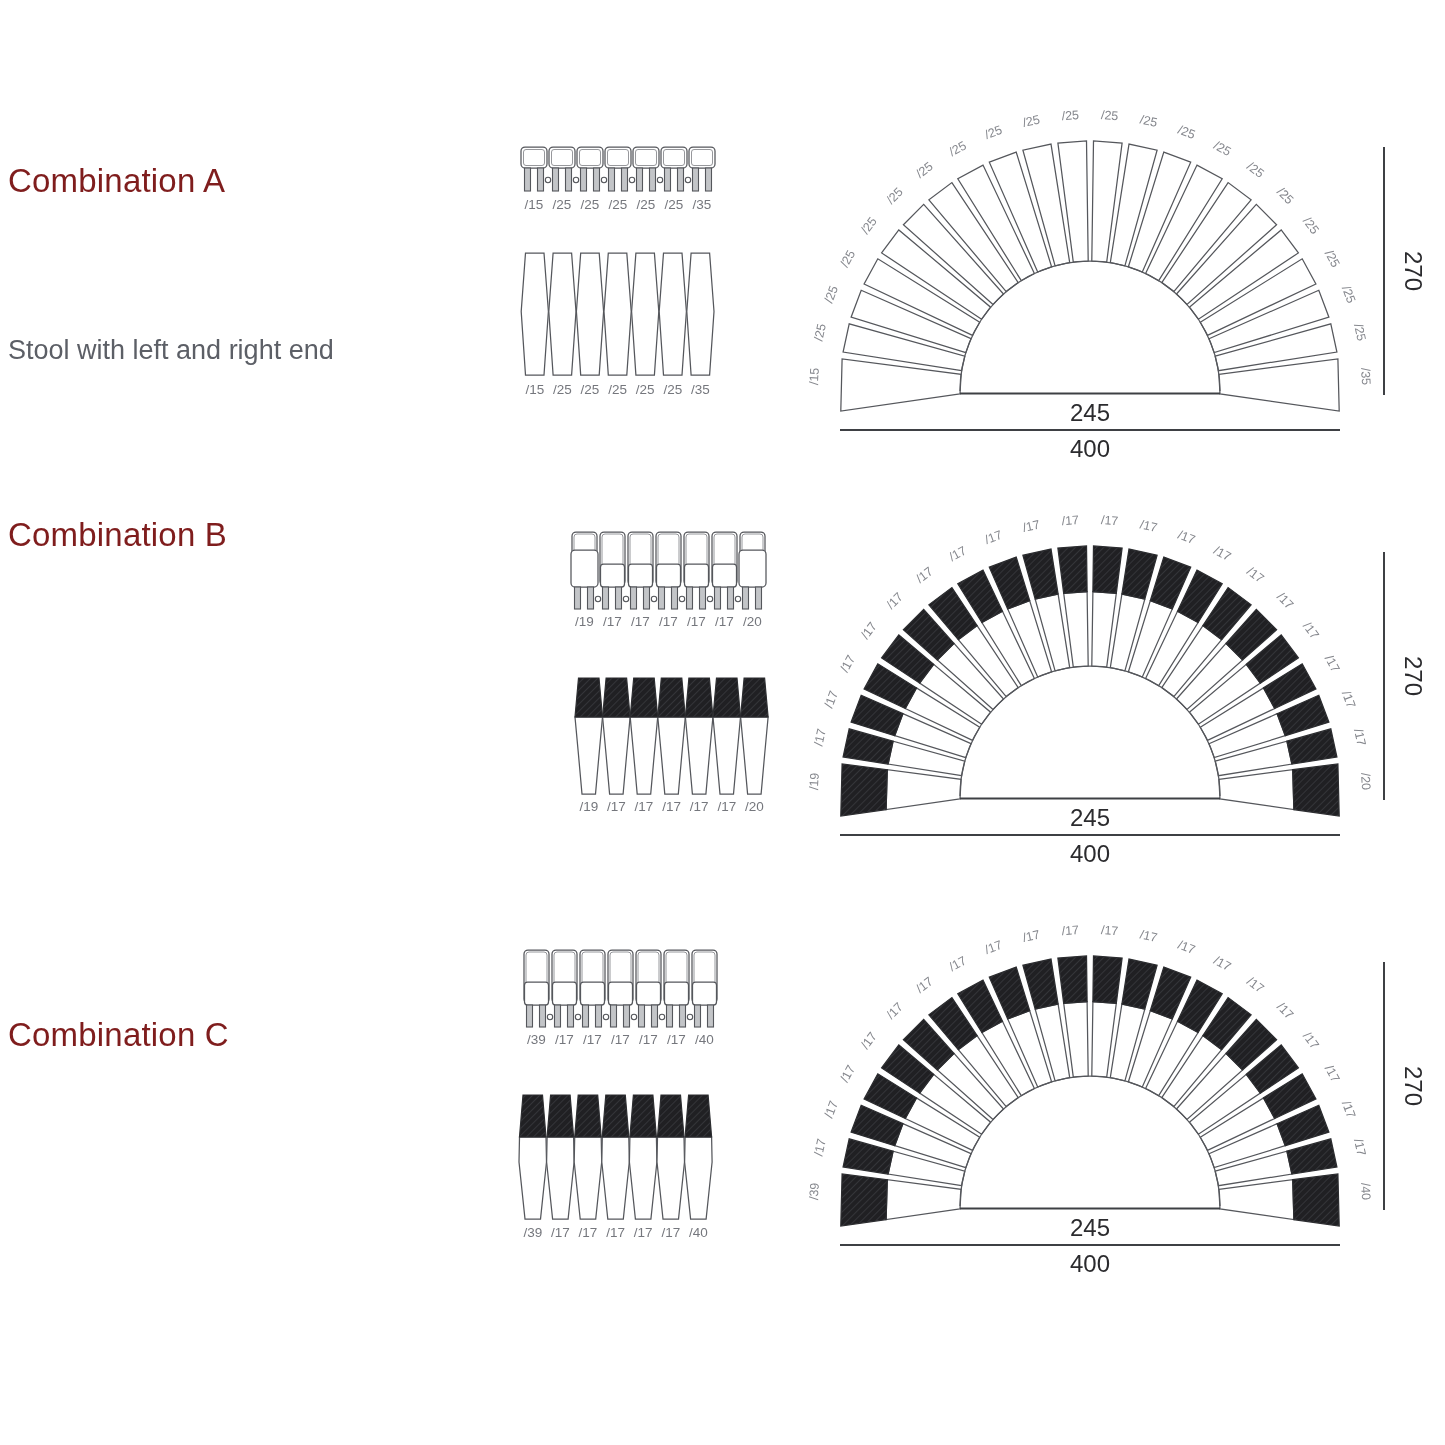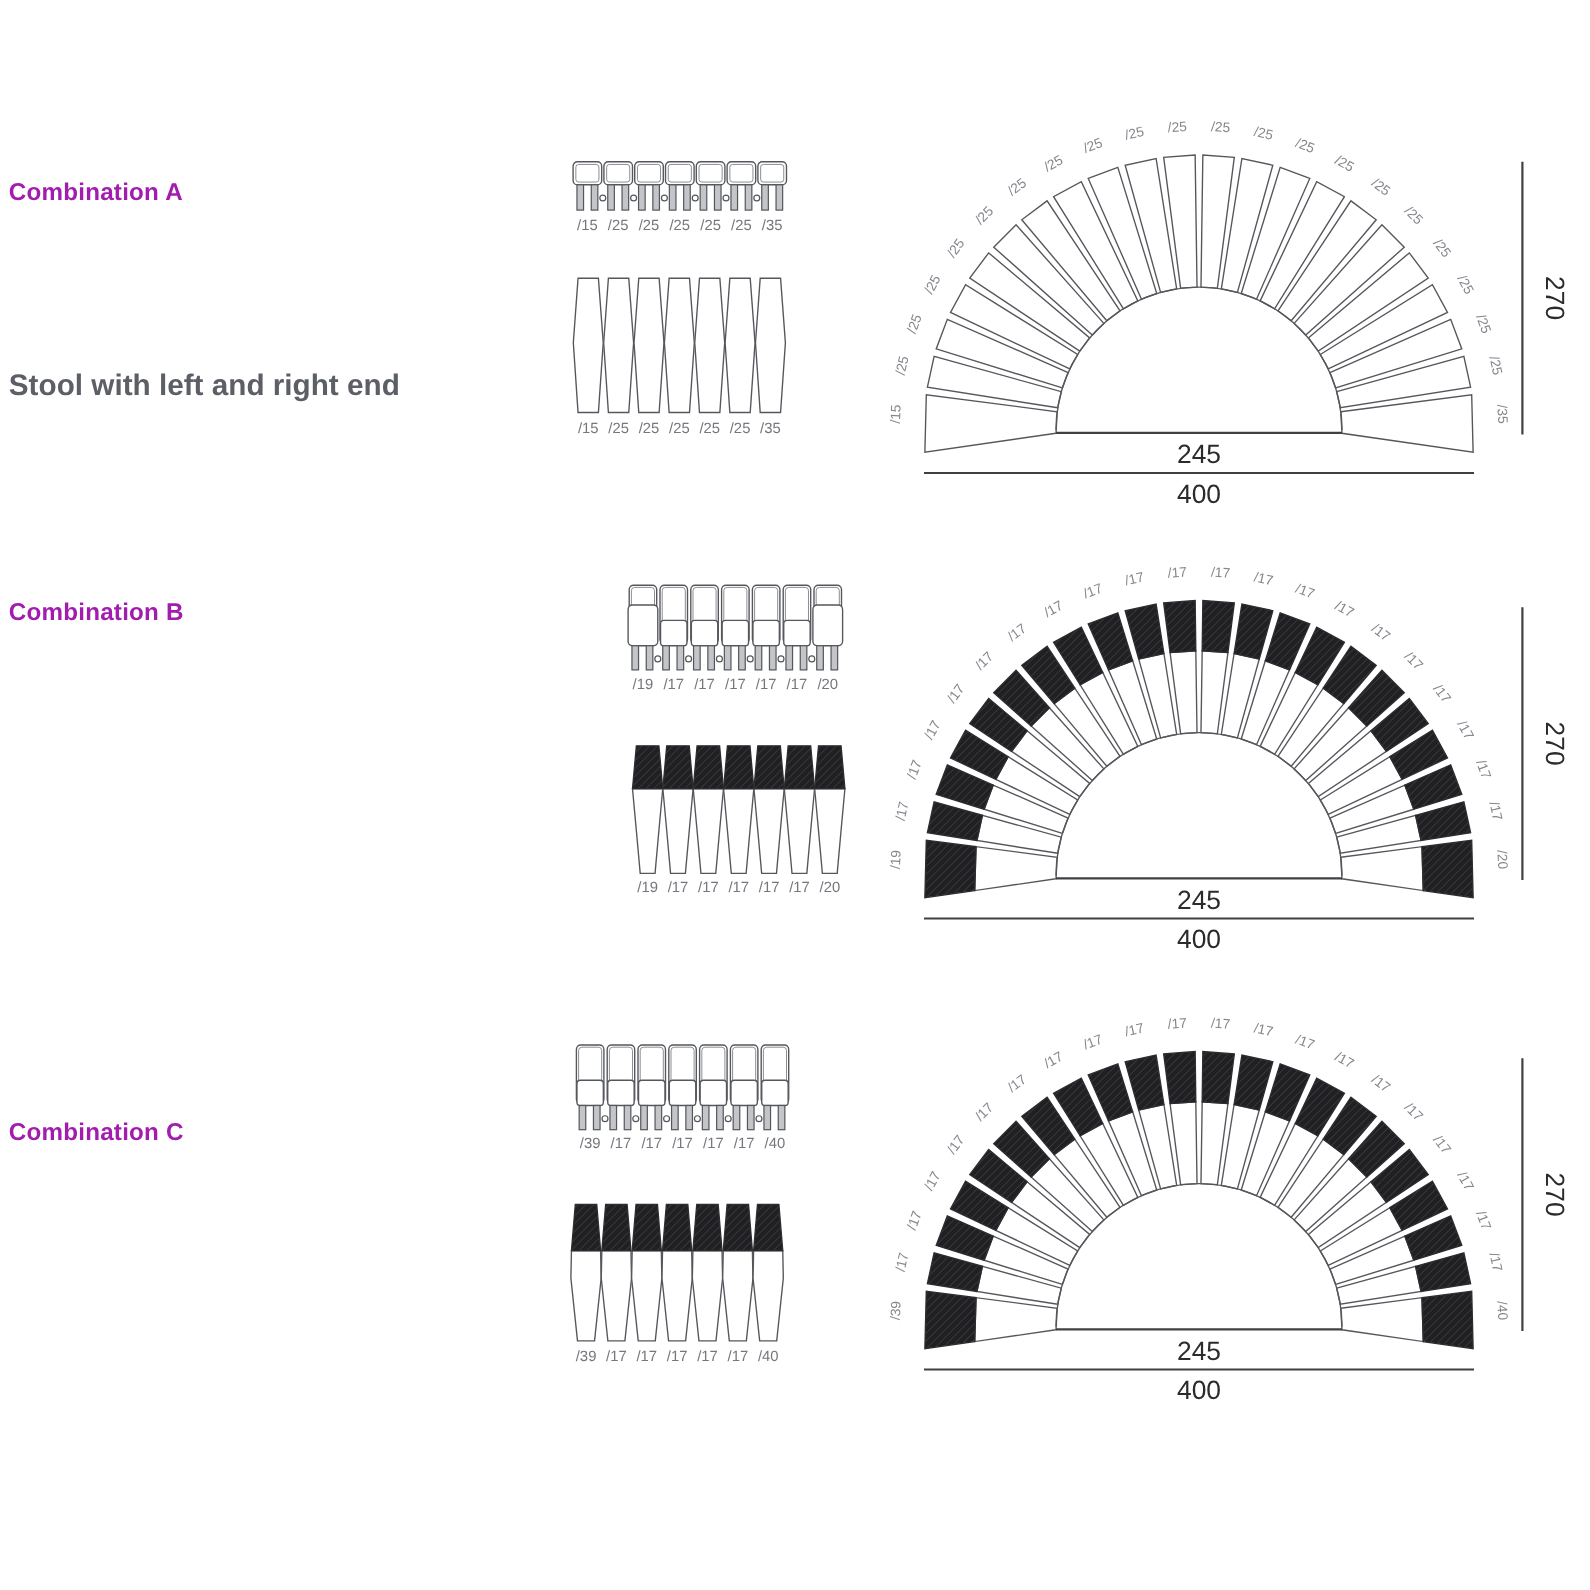--- a/index.html
+++ b/index.html
@@ -1,20 +1,20 @@
 <!DOCTYPE html>
 <html><head>
 <meta charset="utf-8">
 <style>
   html,body{margin:0;padding:0;background:#ffffff;}
   #page{position:relative;width:1445px;height:1445px;background:#ffffff;overflow:hidden;
         font-family:"Liberation Sans", sans-serif;}
   .abs{position:absolute;}
-  .combo-title{font-size:22px;font-weight:bold;color:#a21caf;letter-spacing:.2px;white-space:pre;}
-  .combo-desc{font-size:27px;font-weight:700;color:#5c5f66;line-height:37px;white-space:pre-line;}
+  .combo-title{font-size:33px;font-weight:normal;color:#7f1d1d;letter-spacing:.2px;white-space:pre;}
+  .combo-desc{font-size:27px;font-weight:400;color:#5c5f66;line-height:37px;white-space:pre-line;}
   svg{display:block;overflow:visible;}
   svg text{font-family:"Liberation Sans", sans-serif;}
   .seg-label{font-size:12.5px;fill:#85878d;}
   .dim-label{font-size:24px;fill:#2b2b2e;}
   .strip-label{font-size:13.5px;fill:#75777d;}
   .thin{stroke:#55575c;stroke-width:1.25;fill:#ffffff;}
   .thinner{stroke:#7c7e83;stroke-width:.8;fill:none;}
   .dimline{stroke:#3e4044;stroke-width:2;}
   .legfill{fill:#c3c5c8;stroke:#55575c;stroke-width:1.1;}
 </style>
@@ -140,21 +140,21 @@
       <text x="561.6170001795738" y="270.57068215578414" text-anchor="middle" class="seg-label" transform="rotate(87.0 561.6 270.6)">/35</text>
       <path d="M 160 285 A 130 130 0 0 1 420 285" fill="none" stroke="#55575c" stroke-width="1.25"></path>
       <line x1="160" y1="287.5" x2="420" y2="287.5" class="dimline"></line>
       <text x="290" y="315" text-anchor="middle" class="dim-label">245</text>
       <line x1="40" y1="324" x2="540" y2="324" class="dimline"></line>
       <text x="290" y="351" text-anchor="middle" class="dim-label">400</text>
       <line x1="584" y1="41" x2="584" y2="289" class="dimline"></line>
       <text x="605" y="165" text-anchor="middle" class="dim-label" transform="rotate(90 605 165)">270</text>
     </svg>
 
-  <div class="abs combo-title" style="left:8px;top:544px">Combination B</div>
+  <div class="abs combo-title" style="left:8px;top:516px">Combination B</div>
   <svg id="stripB1" class="abs" style="left:568px;top:529px" width="205" height="105" viewBox="0 0 205 105">
       <rect x="4" y="3" width="25" height="53" rx="4" class="thin"></rect>
       <rect x="6" y="5" width="21" height="49" rx="3" class="thinner"></rect>
       <rect x="3" y="21" width="27" height="37" rx="4" class="thin"></rect>
       <rect x="6.5" y="58" width="6" height="22" class="legfill"></rect>
       <rect x="19.5" y="58" width="6" height="22" class="legfill"></rect>
       <text x="16.5" y="97" text-anchor="middle" class="strip-label">/19</text>
       <rect x="32" y="3" width="25" height="53" rx="4" class="thin"></rect>
       <rect x="34" y="5" width="21" height="49" rx="3" class="thinner"></rect>
       <rect x="32.5" y="35" width="24" height="23" rx="3" class="thin"></rect>

